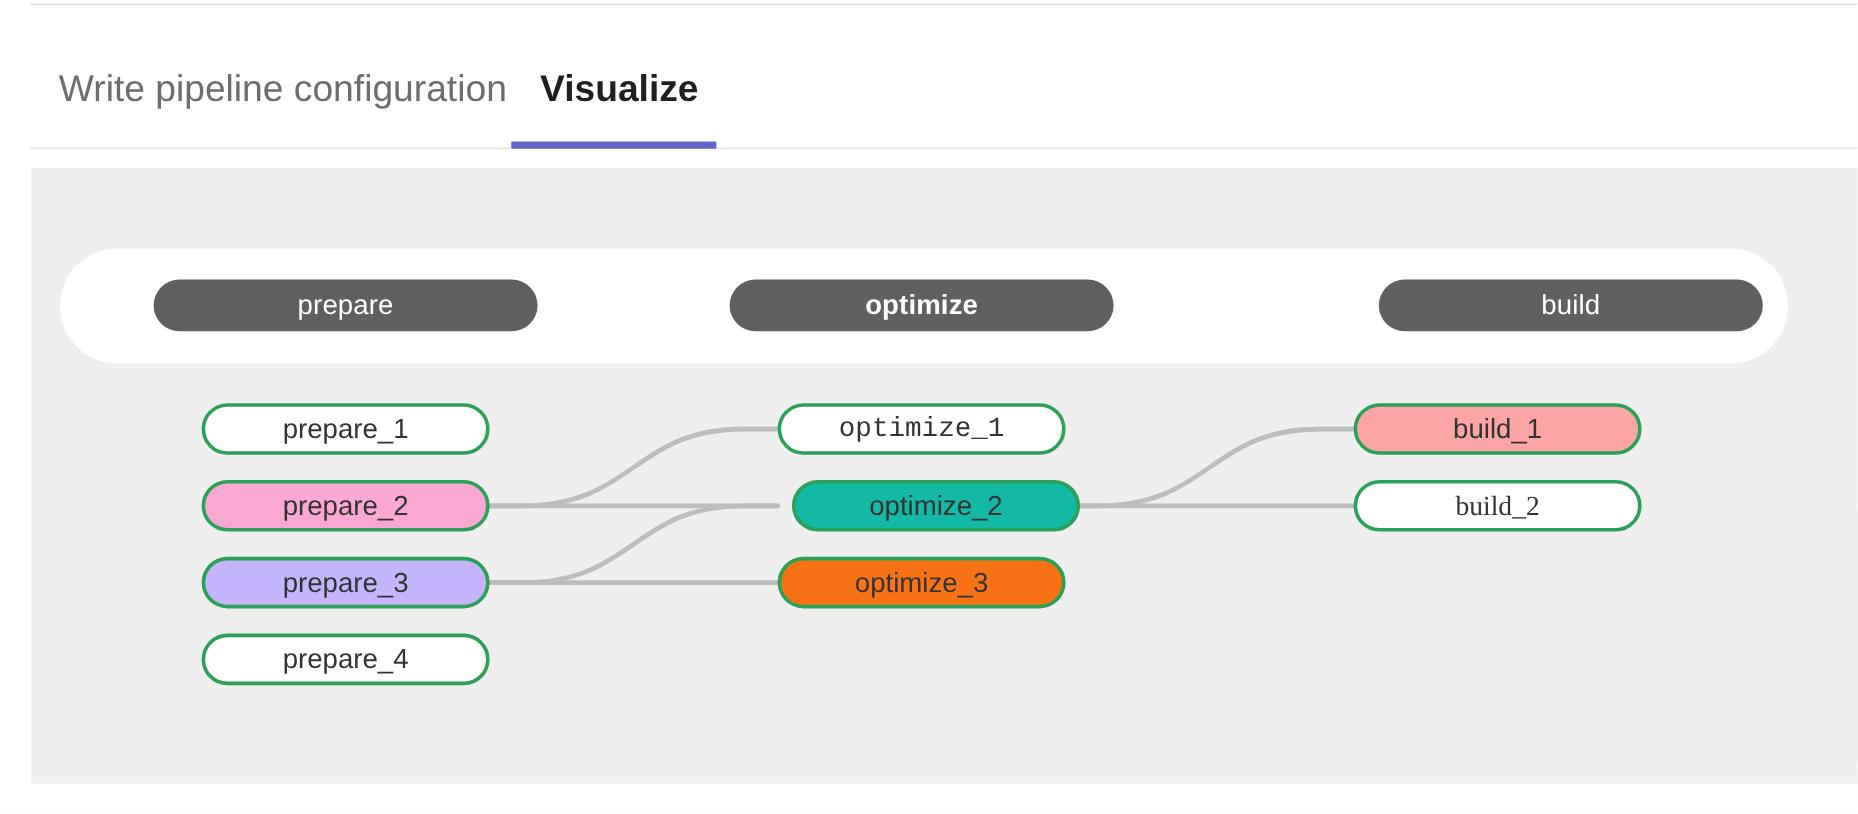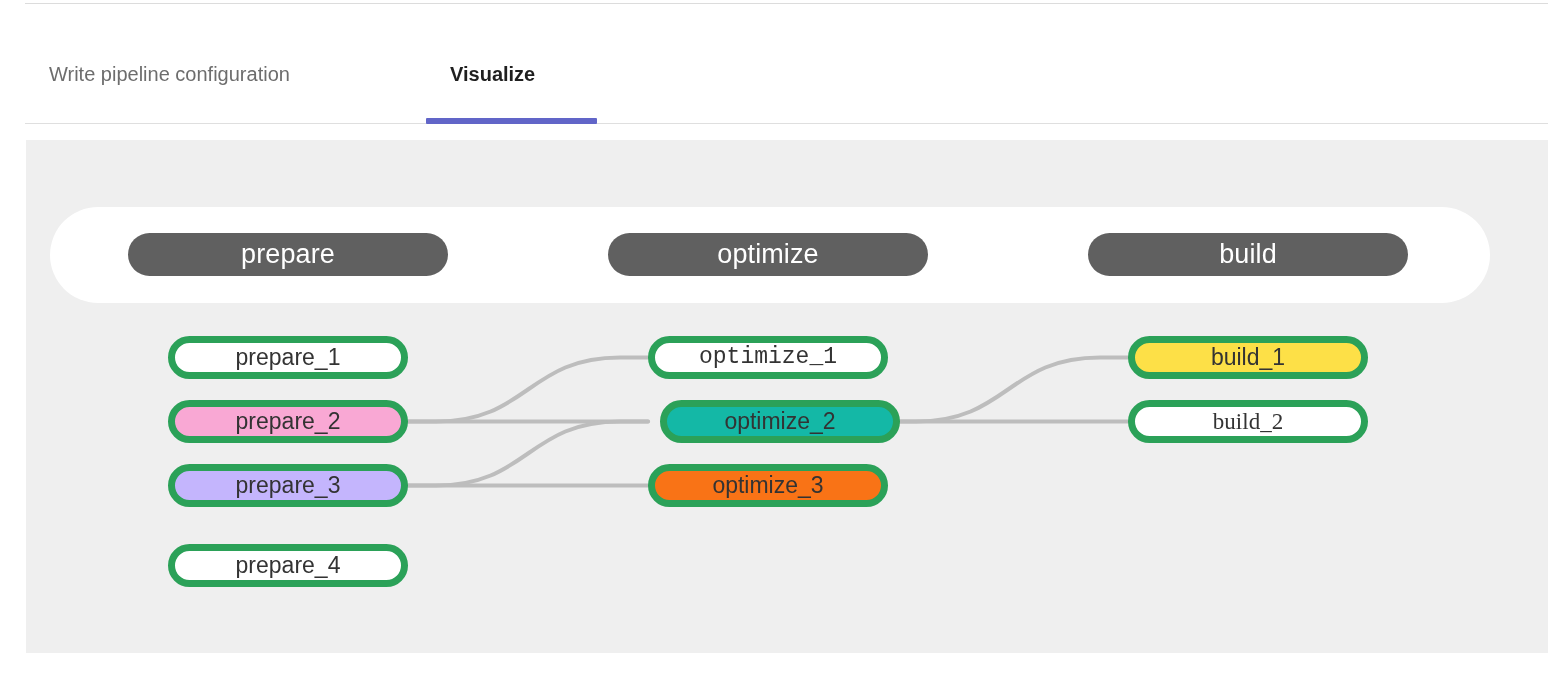--- a/index.html
+++ b/index.html
@@ -43,21 +43,21 @@
     height: 1px;
     background: #dfdfdf;
   }
   .tab {
     position: absolute;
     top: 0;
     height: 84px;
     display: flex;
     align-items: flex-start;
     padding-top: 19px;
-    font-size: 20px;
+    font-size: 31px;
     line-height: 30px;
     white-space: nowrap;
     cursor: pointer;
   }
   .tab-inactive {
     left: 24px;
     color: #6d6d6d;
     font-weight: 400;
   }
   .tab-active {
@@ -99,42 +99,42 @@
   .stage-pill {
     position: absolute;
     top: 26px;
     height: 43px;
     background: #606060;
     border-radius: 22px;
     display: flex;
     align-items: center;
     justify-content: center;
     color: #ffffff;
-    font-size: 27px;
+    font-size: 23px;
     line-height: 23px;
     letter-spacing: 0.1px;
     cursor: default;
   }
 
   
   .edges {
     position: absolute;
     left: 0;
     top: 0;
     width: 1522px;
     height: 513px;
     pointer-events: none;
   }
 
   
   .node {
     position: absolute;
     height: 43px;
     background: #ffffff;
-    border: 7px solid #737373;
+    border: 3px solid #737373;
     border-radius: 22px;
     display: flex;
     align-items: center;
     justify-content: center;
     color: #333333;
     font-size: 23px;
     line-height: 23px;
     cursor: pointer;
   }
 </style>
@@ -149,39 +149,39 @@
     <div class="tabbar-rule"></div>
     <div class="tab tab-inactive">Write pipeline configuration</div>
     <div class="tab tab-active">Visualize</div>
     <div class="tab-underline"></div>
   </div>
 
   <div class="canvas">
 
     <div class="stage-strip" id="stage-strip">
         <div class="stage-pill" style="left: 78px; width: 320px; background: rgb(96, 96, 96);">prepare</div>
-        <div class="stage-pill" style="left: 558px; width: 320px; background: rgb(96, 96, 96);">optimize</div>
-        <div class="stage-pill" style="left: 1038px; width: 320px; background: rgb(96, 96, 96);">build</div>
+        <div class="stage-pill" style="left: 558px; width: 320px; background: rgb(96, 96, 96); font-weight: bold;">optimize</div>
+        <div class="stage-pill" style="left: 1099px; width: 320px; background: rgb(96, 96, 96);">build</div>
       </div>
 
     <svg class="edges" id="edge-layer" viewBox="0 0 1522 513" preserveAspectRatio="none">
         <path d="M 382 281.5 L 410 281.5 C 502 281.5, 502 217.5, 594 217.5 L 622 217.5" fill="none" stroke="#bdbdbd" stroke-width="4" stroke-linecap="round"></path>
         <path d="M 382 281.5 L 410 281.5 C 502 281.5, 502 281.5, 594 281.5 L 622 281.5" fill="none" stroke="#bdbdbd" stroke-width="4" stroke-linecap="round"></path>
         <path d="M 382 345.5 L 410 345.5 C 502 345.5, 502 281.5, 594 281.5 L 622 281.5" fill="none" stroke="#bdbdbd" stroke-width="4" stroke-linecap="round"></path>
         <path d="M 382 345.5 L 410 345.5 C 502 345.5, 502 345.5, 594 345.5 L 622 345.5" fill="none" stroke="#bdbdbd" stroke-width="4" stroke-linecap="round"></path>
         <path d="M 862 281.5 L 890 281.5 C 982 281.5, 982 217.5, 1074 217.5 L 1102 217.5" fill="none" stroke="#bdbdbd" stroke-width="4" stroke-linecap="round"></path>
         <path d="M 862 281.5 L 890 281.5 C 982 281.5, 982 281.5, 1074 281.5 L 1102 281.5" fill="none" stroke="#bdbdbd" stroke-width="4" stroke-linecap="round"></path>
       </svg>
 
     <div id="node-layer">
         <div class="node" style="left: 142px; top: 196px; width: 240px; border-color: rgb(43, 161, 88); background: rgb(255, 255, 255);">prepare_1</div>
         <div class="node" style="left: 142px; top: 260px; width: 240px; border-color: rgb(43, 161, 88); background: #f9a8d4;">prepare_2</div>
         <div class="node" style="left: 142px; top: 324px; width: 240px; border-color: rgb(43, 161, 88); background: #c4b5fd;">prepare_3</div>
-        <div class="node" style="left: 142px; top: 388px; width: 240px; border-color: rgb(43, 161, 88); background: rgb(255, 255, 255); margin-top: 16px;">prepare_4</div>
+        <div class="node" style="left: 142px; top: 388px; width: 240px; border-color: rgb(43, 161, 88); background: rgb(255, 255, 255);">prepare_4</div>
         <div class="node" style="left: 622px; top: 196px; width: 240px; border-color: rgb(43, 161, 88); background: rgb(255, 255, 255); font-family: Liberation Mono, monospace;">optimize_1</div>
         <div class="node" style="left: 634px; top: 260px; width: 240px; border-color: rgb(43, 161, 88); background: #14b8a6;">optimize_2</div>
         <div class="node" style="left: 622px; top: 324px; width: 240px; border-color: rgb(43, 161, 88); background: #f97316;">optimize_3</div>
-        <div class="node" style="left: 1102px; top: 196px; width: 240px; border-color: rgb(43, 161, 88); background: #fde047;">build_1</div>
+        <div class="node" style="left: 1102px; top: 196px; width: 240px; border-color: rgb(43, 161, 88); background: #fca5a5;">build_1</div>
         <div class="node" style="left: 1102px; top: 260px; width: 240px; border-color: rgb(43, 161, 88); background: rgb(255, 255, 255); font-family: Liberation Serif, serif;">build_2</div>
       </div>
 
   </div>
 </div>
 
 </body></html>

